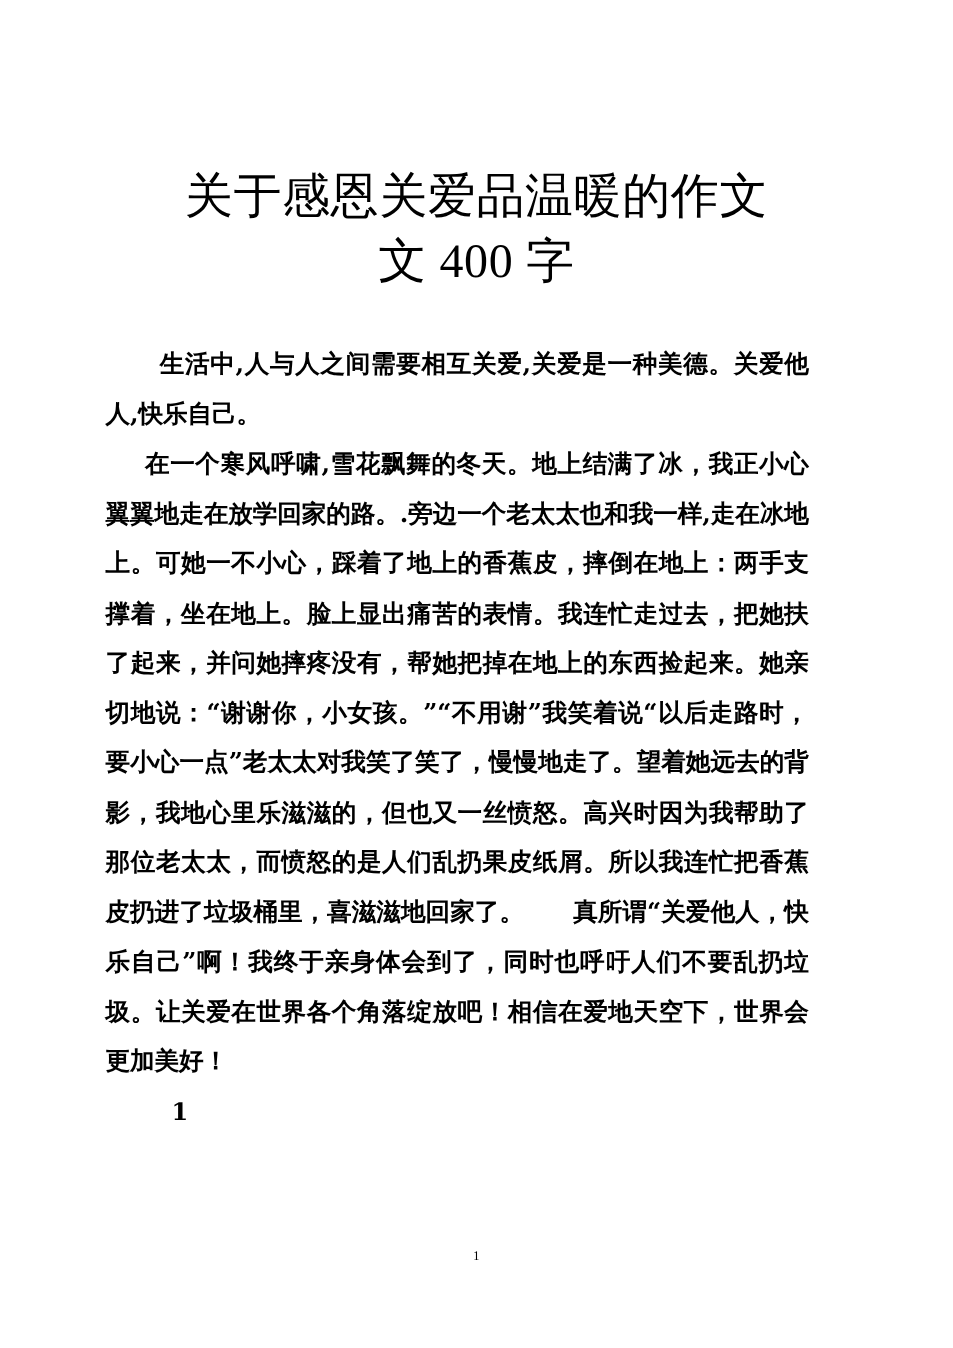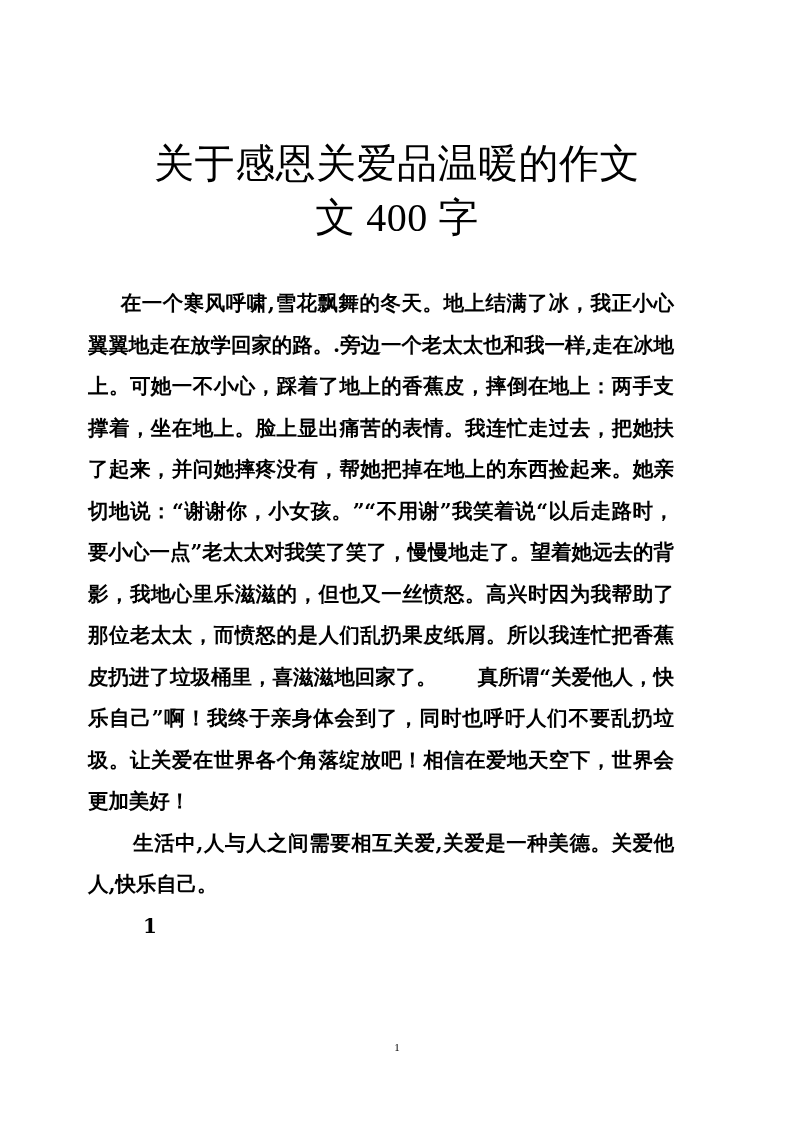--- a/index.html
+++ b/index.html
@@ -97,23 +97,23 @@
 <body>
 
 <div class="page">
 
   <h1 class="doc-title">关于感恩关爱品温暖的作文
 文 400 字</h1>
 
   <div class="body-area">
 
 
+    <p class="para indent-2">生活中,人与人之间需要相互关爱,关爱是一种美德。关爱他人,快乐自己。</p>
+
     <p class="para indent-1">在一个寒风呼啸,雪花飘舞的冬天。地上结满了冰，我正小心翼翼地走在放学回家的路。.旁边一个老太太也和我一样,走在冰地上。可她一不小心，踩着了地上的香蕉皮，摔倒在地上：两手支撑着，坐在地上。脸上显出痛苦的表情。我连忙走过去，把她扶了起来，并问她摔疼没有，帮她把掉在地上的东西捡起来。她亲切地说：“谢谢你，小女孩。”“不用谢”我笑着说“以后走路时，要小心一点”老太太对我笑了笑了，慢慢地走了。望着她远去的背影，我地心里乐滋滋的，但也又一丝愤怒。高兴时因为我帮助了那位老太太，而愤怒的是人们乱扔果皮纸屑。所以我连忙把香蕉皮扔进了垃圾桶里，喜滋滋地回家了。　　真所谓“关爱他人，快乐自己”啊！我终于亲身体会到了，同时也呼吁人们不要乱扔垃圾。让关爱在世界各个角落绽放吧！相信在爱地天空下，世界会更加美好！</p>
-
-    <p class="para indent-2">生活中,人与人之间需要相互关爱,关爱是一种美德。关爱他人,快乐自己。</p>
 
     <p class="list-marker">1</p>
 
   </div>
 
   <div class="page-number">1</div>
 
 </div>
 
 </body></html>

